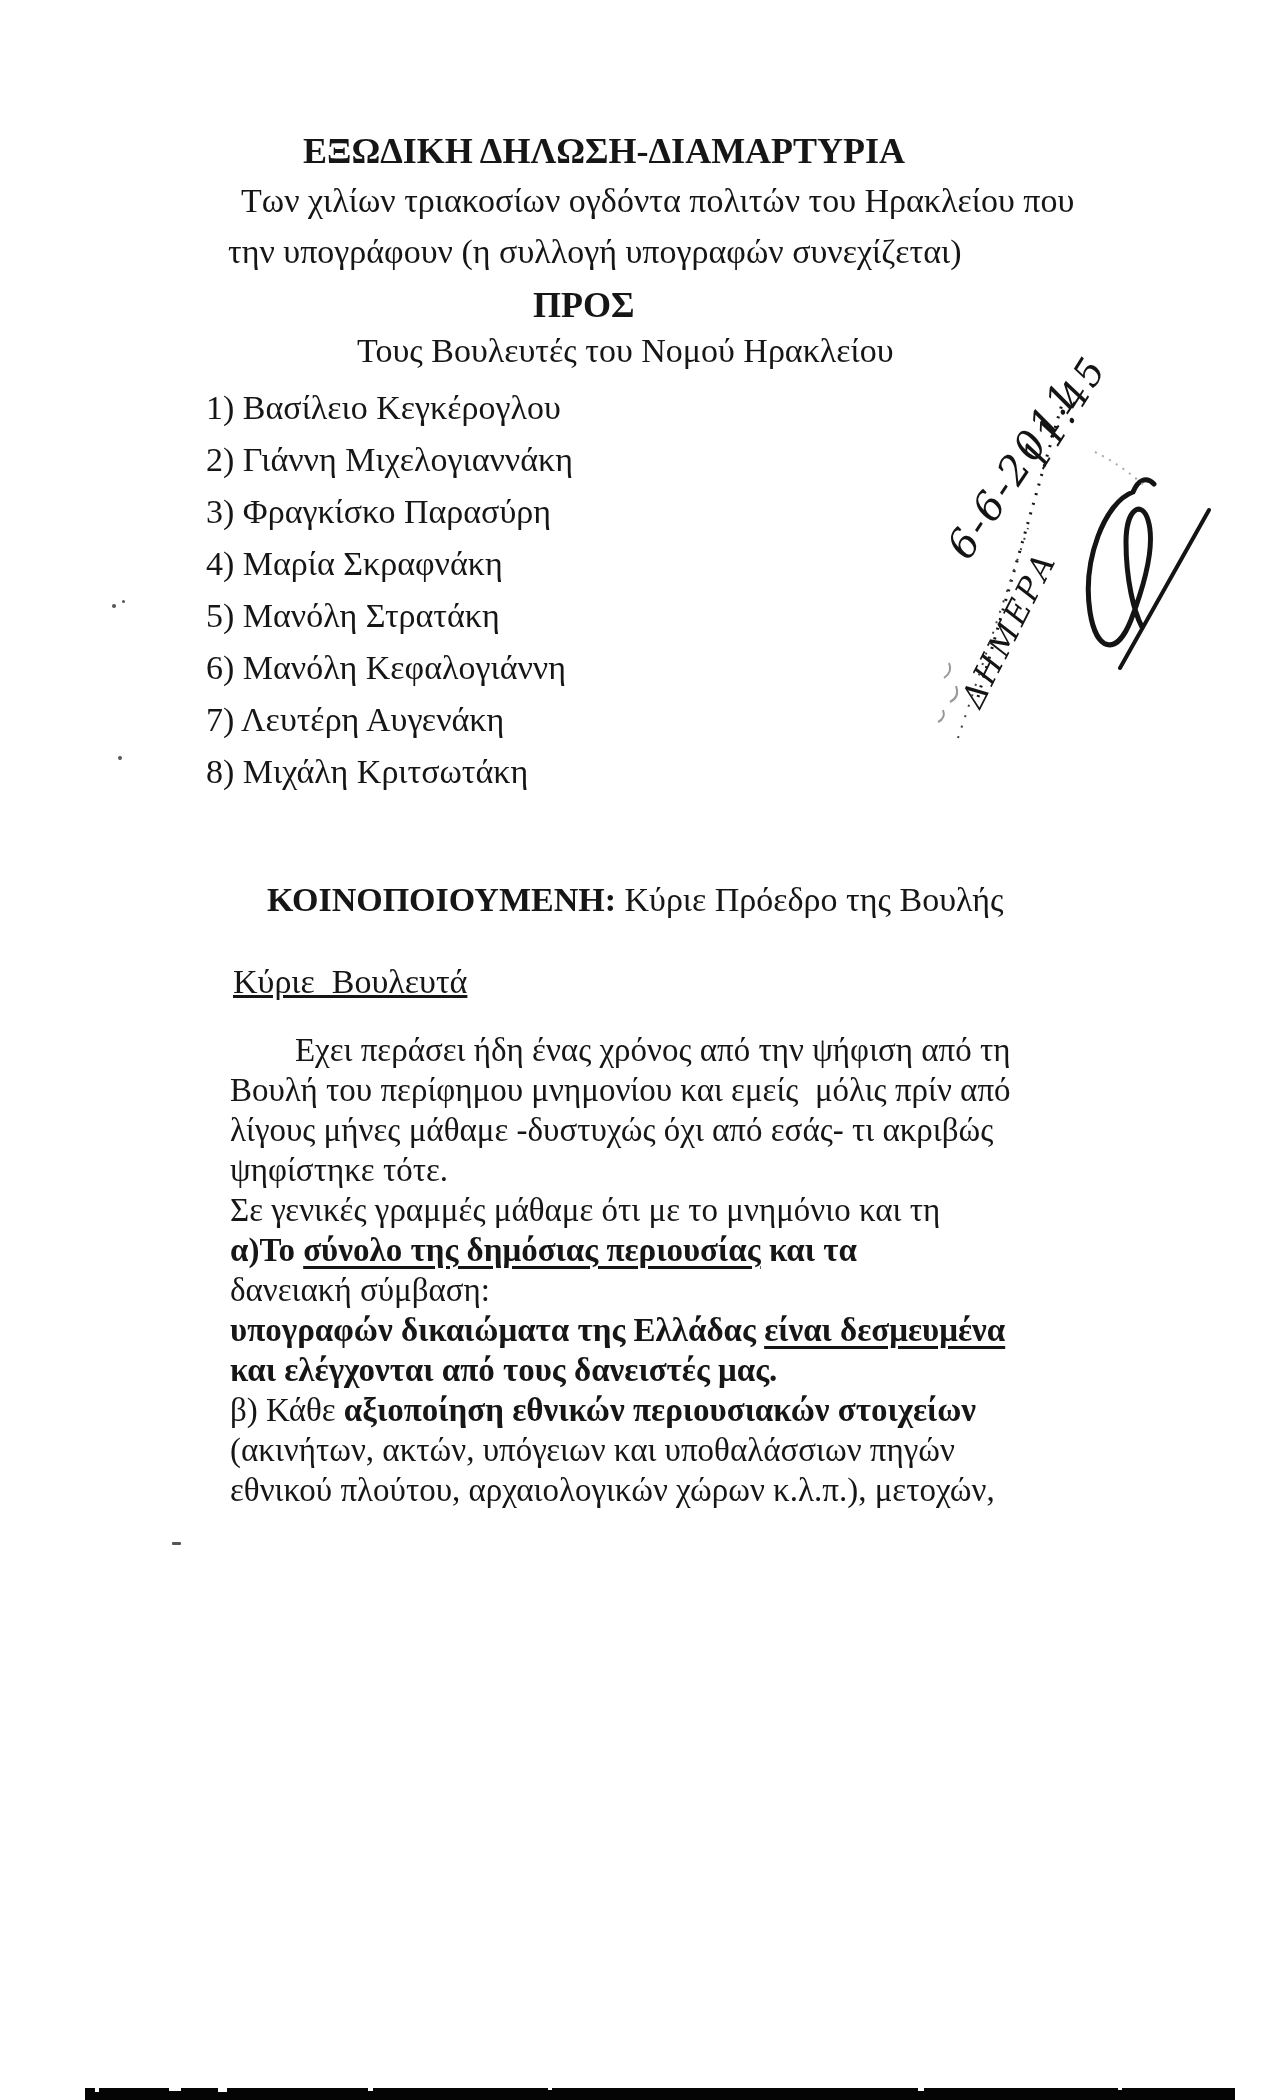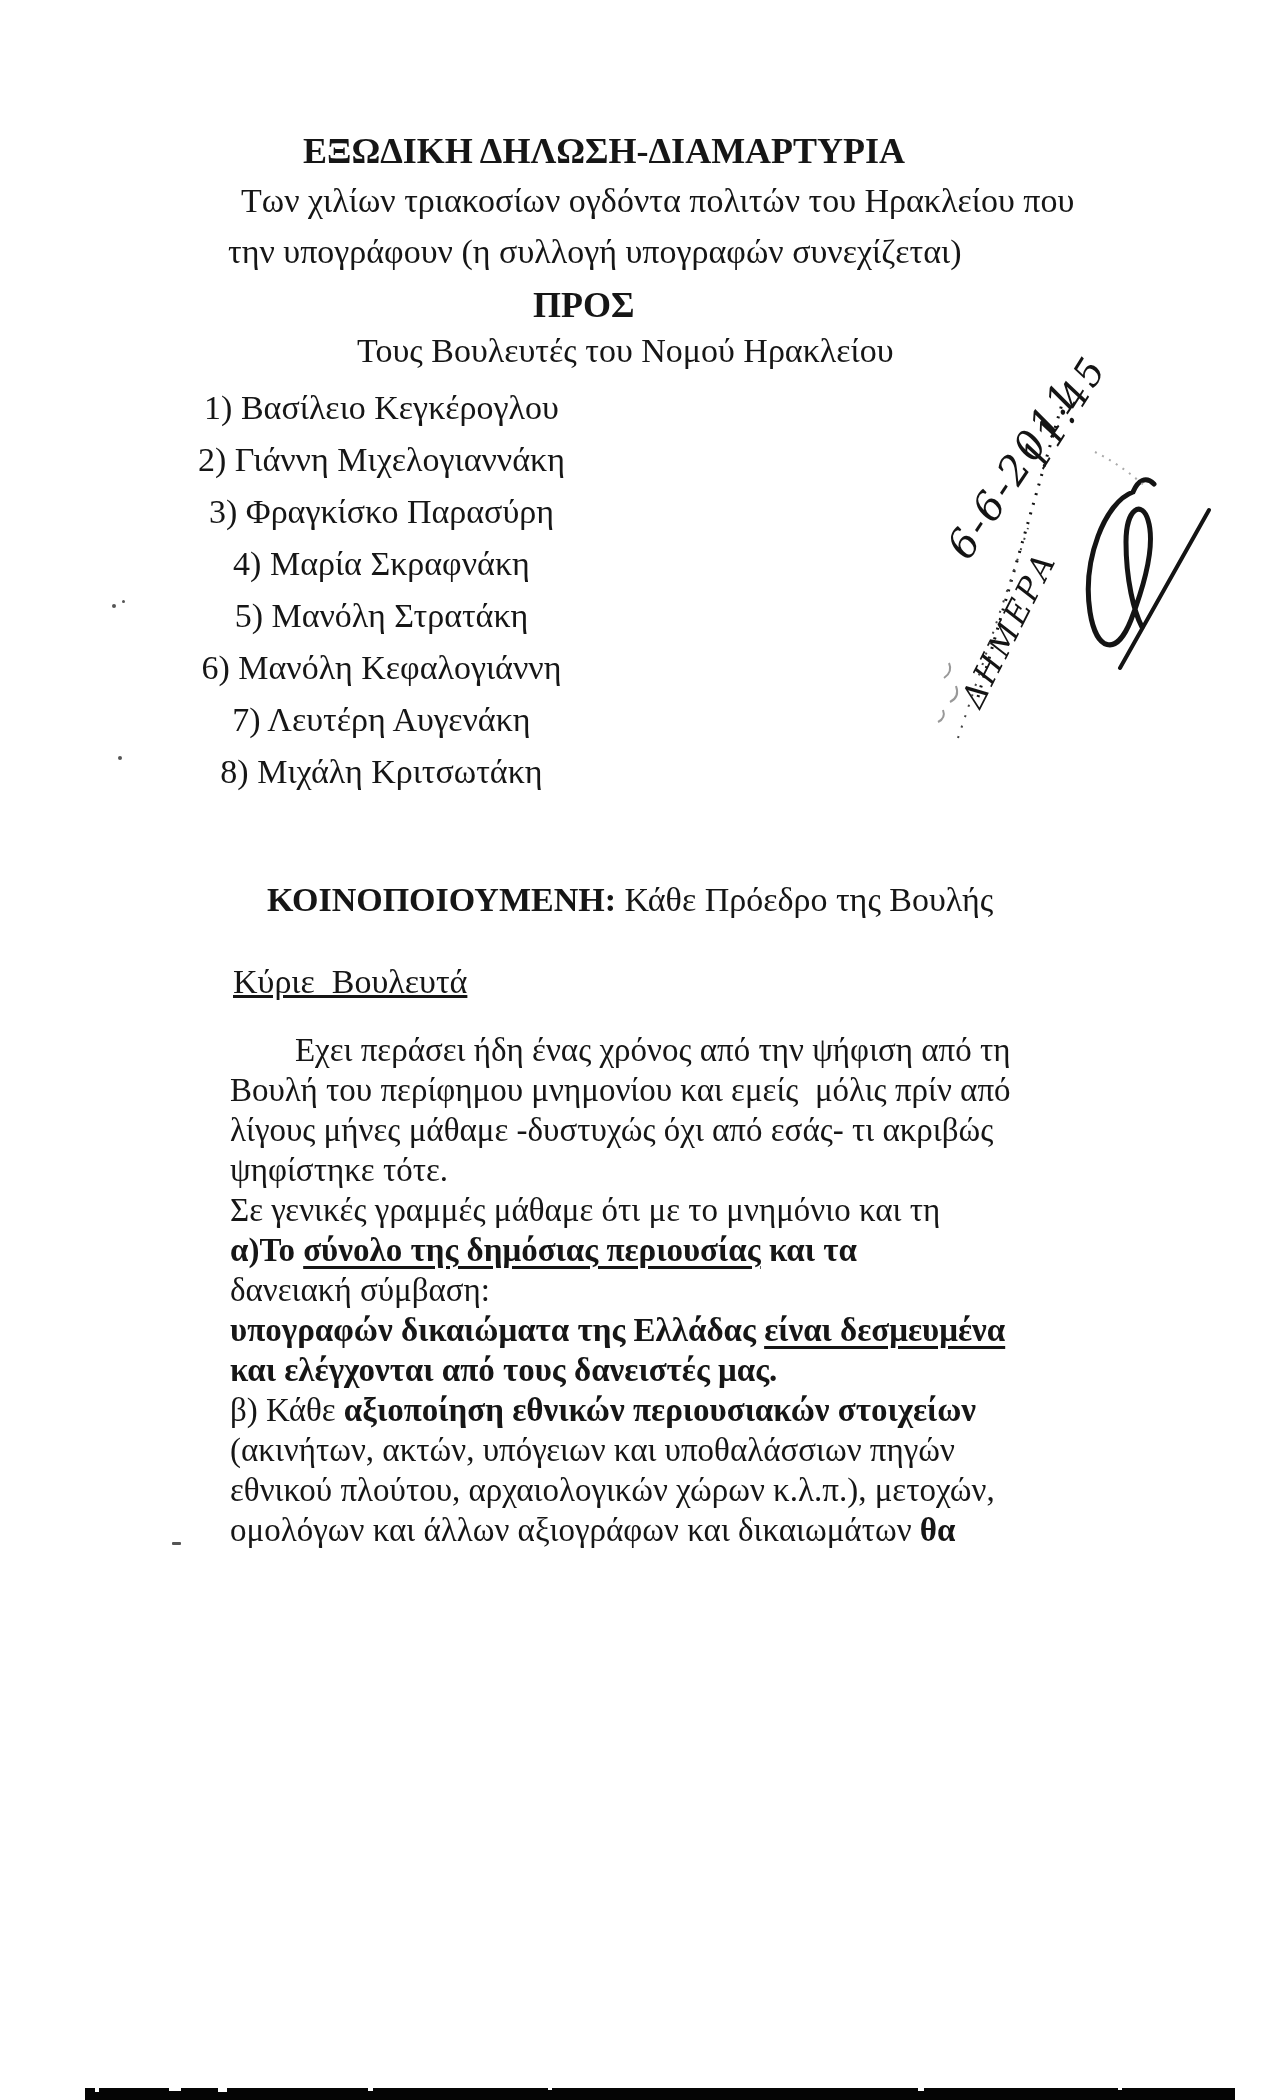--- a/index.html
+++ b/index.html
@@ -6,21 +6,21 @@
   html,body { margin:0; padding:0; background:#777; }
   .page {
     position:relative; width:1275px; height:2100px;
     background:var(--paper); overflow:hidden; margin:0 auto;
     font-family:"Liberation Serif","DejaVu Serif",serif;
     color:var(--ink);
   }
   .abs { position:absolute; white-space:pre; }
   .t36b { font-size:36px; font-weight:bold; }
   .t34  { font-size:34px; }
-  .rlist { position:absolute; left:198px; top:382px; font-size:34px;text-align:center; }
+  .rlist { position:absolute; left:206px; top:382px; font-size:34px; }
   .rline { height:52px; line-height:52px; white-space:pre; }
   .bodytext { position:absolute; left:230px; top:1030px; font-size:33px; line-height:40px; }
   .bline { white-space:pre; }
   .bline.indent { padding-left:57px;text-align:right; }
   .b { font-weight:bold; }
   .u { text-decoration:underline; text-decoration-thickness:2.5px; text-underline-offset:5px; }
   .cc { font-size:34px; }
   .stamp { position:absolute; left:930px; top:350px; }
   .hw { font-family:"DejaVu Serif","Liberation Serif",serif; font-style:italic; fill:#141414; letter-spacing:3px; }
   .artifact { position:absolute; background:#555; border-radius:50%; }
@@ -59,39 +59,38 @@
     <text class="hw" x="112" y="122" font-size="38" transform="rotate(-58 112 122)">11:45</text>
     <text class="hw" x="50" y="360" font-size="32" transform="rotate(-63 50 360)">ΔΗΜΕΡΑ</text>
     <line x1="28" y1="388" x2="98" y2="178" stroke="#444444" stroke-width="2" stroke-dasharray="2 9"></line>
     <path fill="none" stroke="#141414" stroke-width="5" stroke-linecap="round" d="M224 134 C216 126 208 130 203 142 C175 152 152 210 160 262 C166 300 186 308 201 270 C214 236 226 196 218 170 C212 150 196 158 196 192 C196 230 204 262 212 277"></path>
     <path fill="none" stroke="#141414" stroke-width="4" stroke-linecap="round" d="M190 318 L279 160"></path>
     <path fill="none" stroke="#999999" stroke-width="2" d="M14 328 q9 -6 5 -15 M20 352 q10 -5 6 -16 M8 372 q8 -4 5 -12"></path>
     <path fill="none" stroke="#aaaaaa" stroke-width="2" stroke-dasharray="2 6" d="M165 102 q28 14 52 36"></path>
   </svg>
 
   <div class="abs cc" style="left:233px; top:843px;">
-    <span class="b">ΚΟΙΝΟΠΟΙΟΥΜΕΝΗ:</span><span> Κάθε Πρόεδρο της Βουλής</span>
+    <span class="b">ΚΟΙΝΟΠΟΙΟΥΜΕΝΗ:</span><span> Κύριε Πρόεδρο της Βουλής</span>
   </div>
 
   <div class="abs t34" style="left:233px; top:963px;text-decoration:underline;">Κύριε  Βουλευτά</div>
 
   <div class="bodytext" id="bodytext">
       <div class="bline indent"><span>Εχει περάσει ήδη ένας χρόνος από την ψήφιση από τη</span></div>
       <div class="bline"><span>Βουλή του περίφημου μνημονίου και εμείς  μόλις πρίν από</span></div>
       <div class="bline"><span>λίγους μήνες μάθαμε -δυστυχώς όχι από εσάς- τι ακριβώς</span></div>
       <div class="bline"><span>ψηφίστηκε τότε.</span></div>
       <div class="bline"><span>Σε γενικές γραμμές μάθαμε ότι με το μνημόνιο και τη</span></div>
       <div class="bline"><span class="b">α)Το </span><span class="b u">σύνολο της δημόσιας περιουσίας</span><span class="b"> και τα</span></div>
       <div class="bline"><span>δανειακή σύμβαση:</span></div>
       <div class="bline"><span class="b">υπογραφών δικαιώματα της Ελλάδας </span><span class="b u">είναι δεσμευμένα</span></div>
       <div class="bline"><span class="b">και ελέγχονται από τους δανειστές μας.</span></div>
       <div class="bline"><span>β) Κάθε </span><span class="b">αξιοποίηση εθνικών περιουσιακών στοιχείων</span></div>
       <div class="bline"><span>(ακινήτων, ακτών, υπόγειων και υποθαλάσσιων πηγών</span></div>
       <div class="bline"><span>εθνικού πλούτου, αρχαιολογικών χώρων κ.λ.π.), μετοχών,</span></div>
-      <div class="bline"><span>ομολόγων και άλλων αξιογράφων και δικαιωμάτων </span><span class="b">θα</span></div>
     </div>
 
   <div class="artifact" style="left:112px; top:604px; width:4px; height:4px;"></div>
   <div class="artifact" style="left:122px; top:600px; width:3px; height:3px;"></div>
   <div class="artifact" style="left:118px; top:756px; width:4px; height:4px;"></div>
   <div class="artifact" style="left:172px; top:1542px; width:9px; height:3px; border-radius:1px;"></div>
 
   <div class="edgebar">
     <div class="notch" style="left:10px;  width:4px;  height:4px;"></div>
     <div class="notch" style="left:84px;  width:12px; height:3px;"></div>

